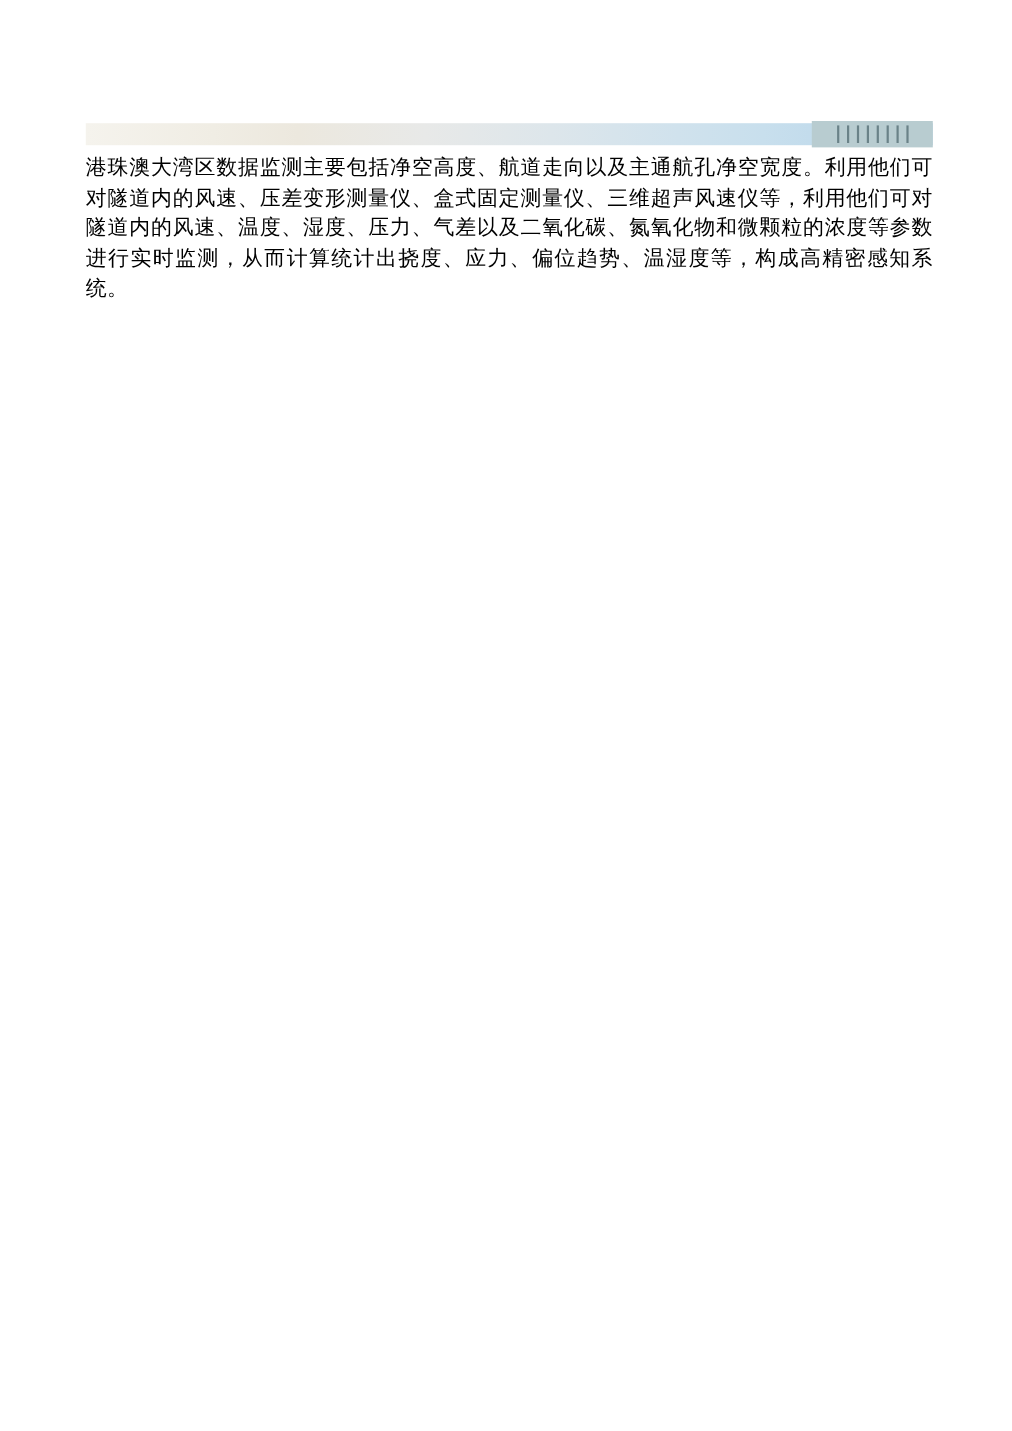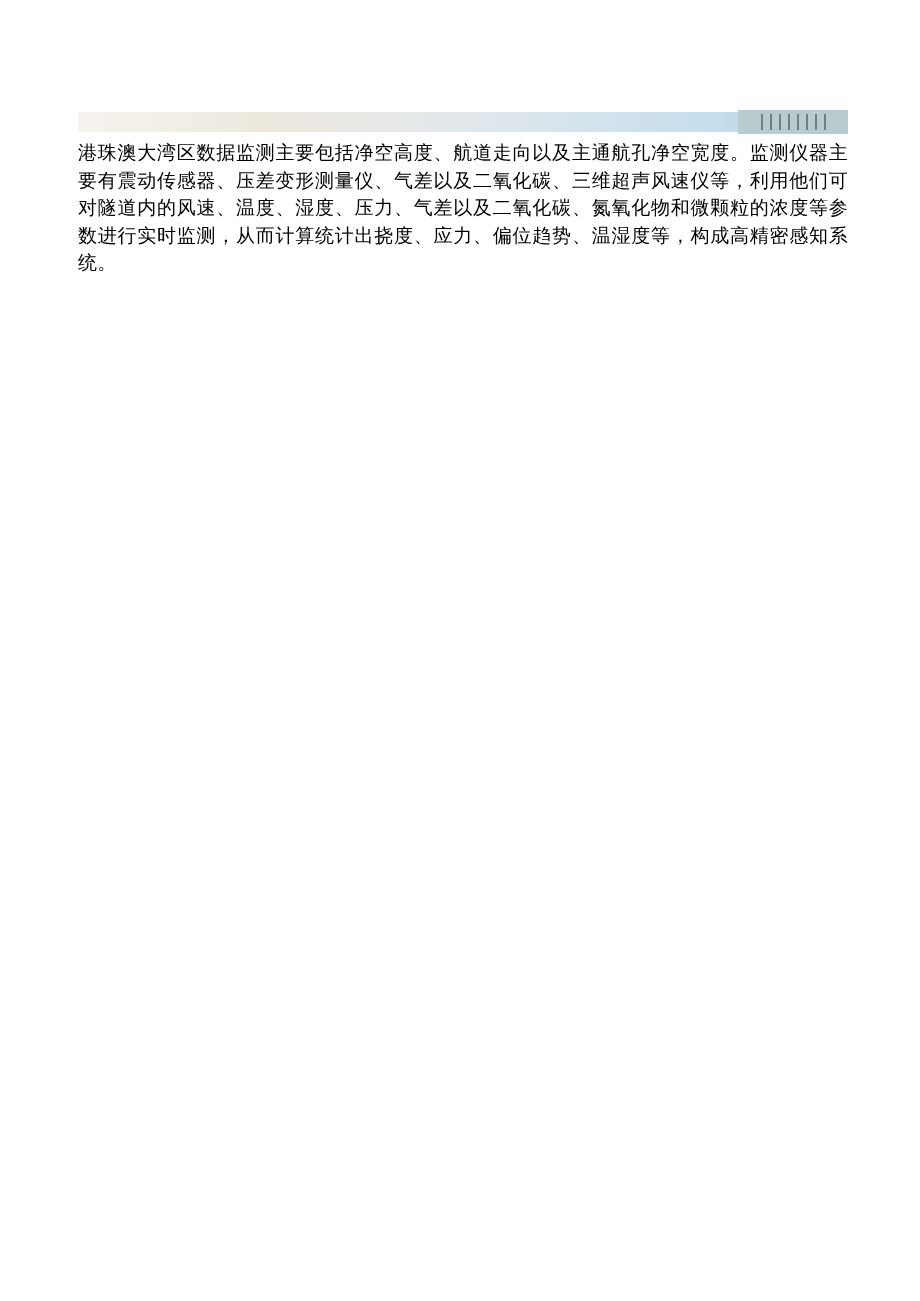--- a/index.html
+++ b/index.html
@@ -69,13 +69,13 @@
   <div class="barcode-line"></div>
   <div class="barcode-line"></div>
   <div class="barcode-line"></div>
   <div class="barcode-line"></div>
   <div class="barcode-line"></div>
   <div class="barcode-line"></div>
   <div class="barcode-line"></div>
   <div class="barcode-line"></div>
 </div>
 
-<div class="content">港珠澳大湾区数据监测主要包括净空高度、航道走向以及主通航孔净空宽度。监测仪器主要有震动传感器、压差变形测量仪、气差以及二氧化碳、三维超声风速仪等，利用他们可对隧道内的风速、温度、湿度、压力、气差以及二氧化碳、氮氧化物和微颗粒的浓度等参数进行实时监测，从而计算统计出挠度、应力、偏位趋势、温湿度等，构成高精密感知系统。</div>
+<div class="content">港珠澳大湾区数据监测主要包括净空高度、航道走向以及主通航孔净空宽度。利用他们可对隧道内的风速、压差变形测量仪、盒式固定测量仪、三维超声风速仪等，利用他们可对隧道内的风速、温度、湿度、压力、气差以及二氧化碳、氮氧化物和微颗粒的浓度等参数进行实时监测，从而计算统计出挠度、应力、偏位趋势、温湿度等，构成高精密感知系统。</div>
 
 </body></html>

